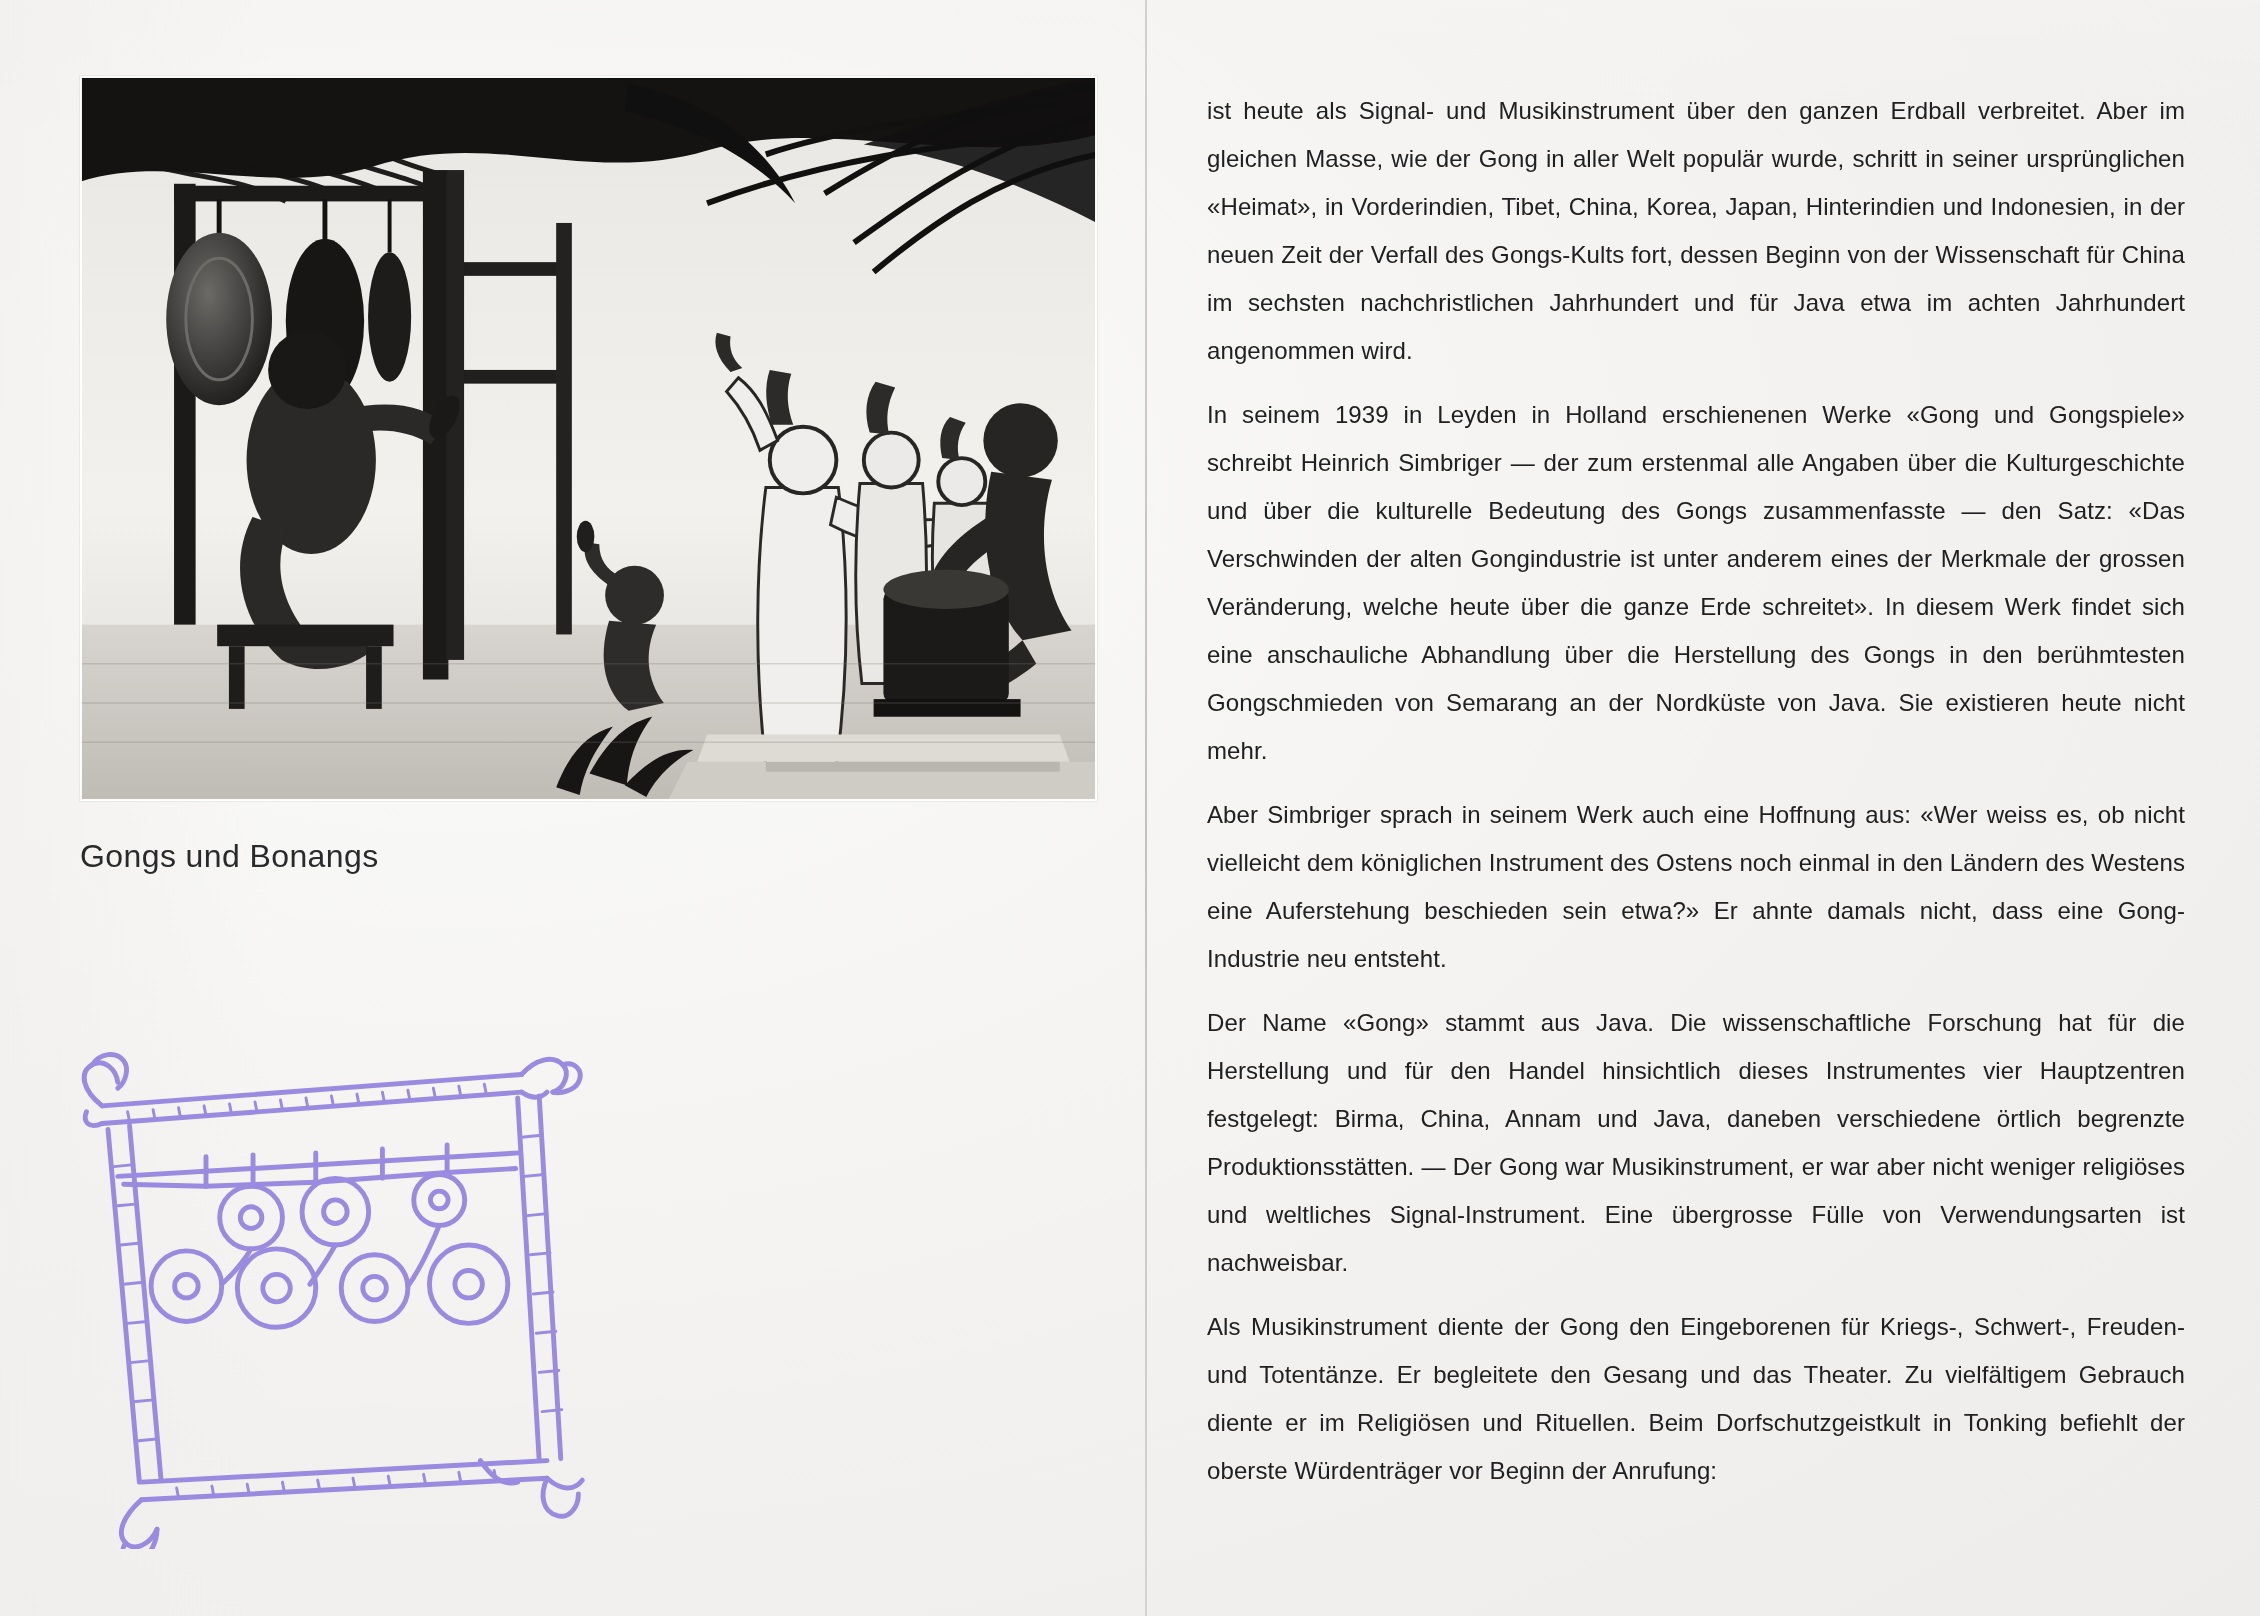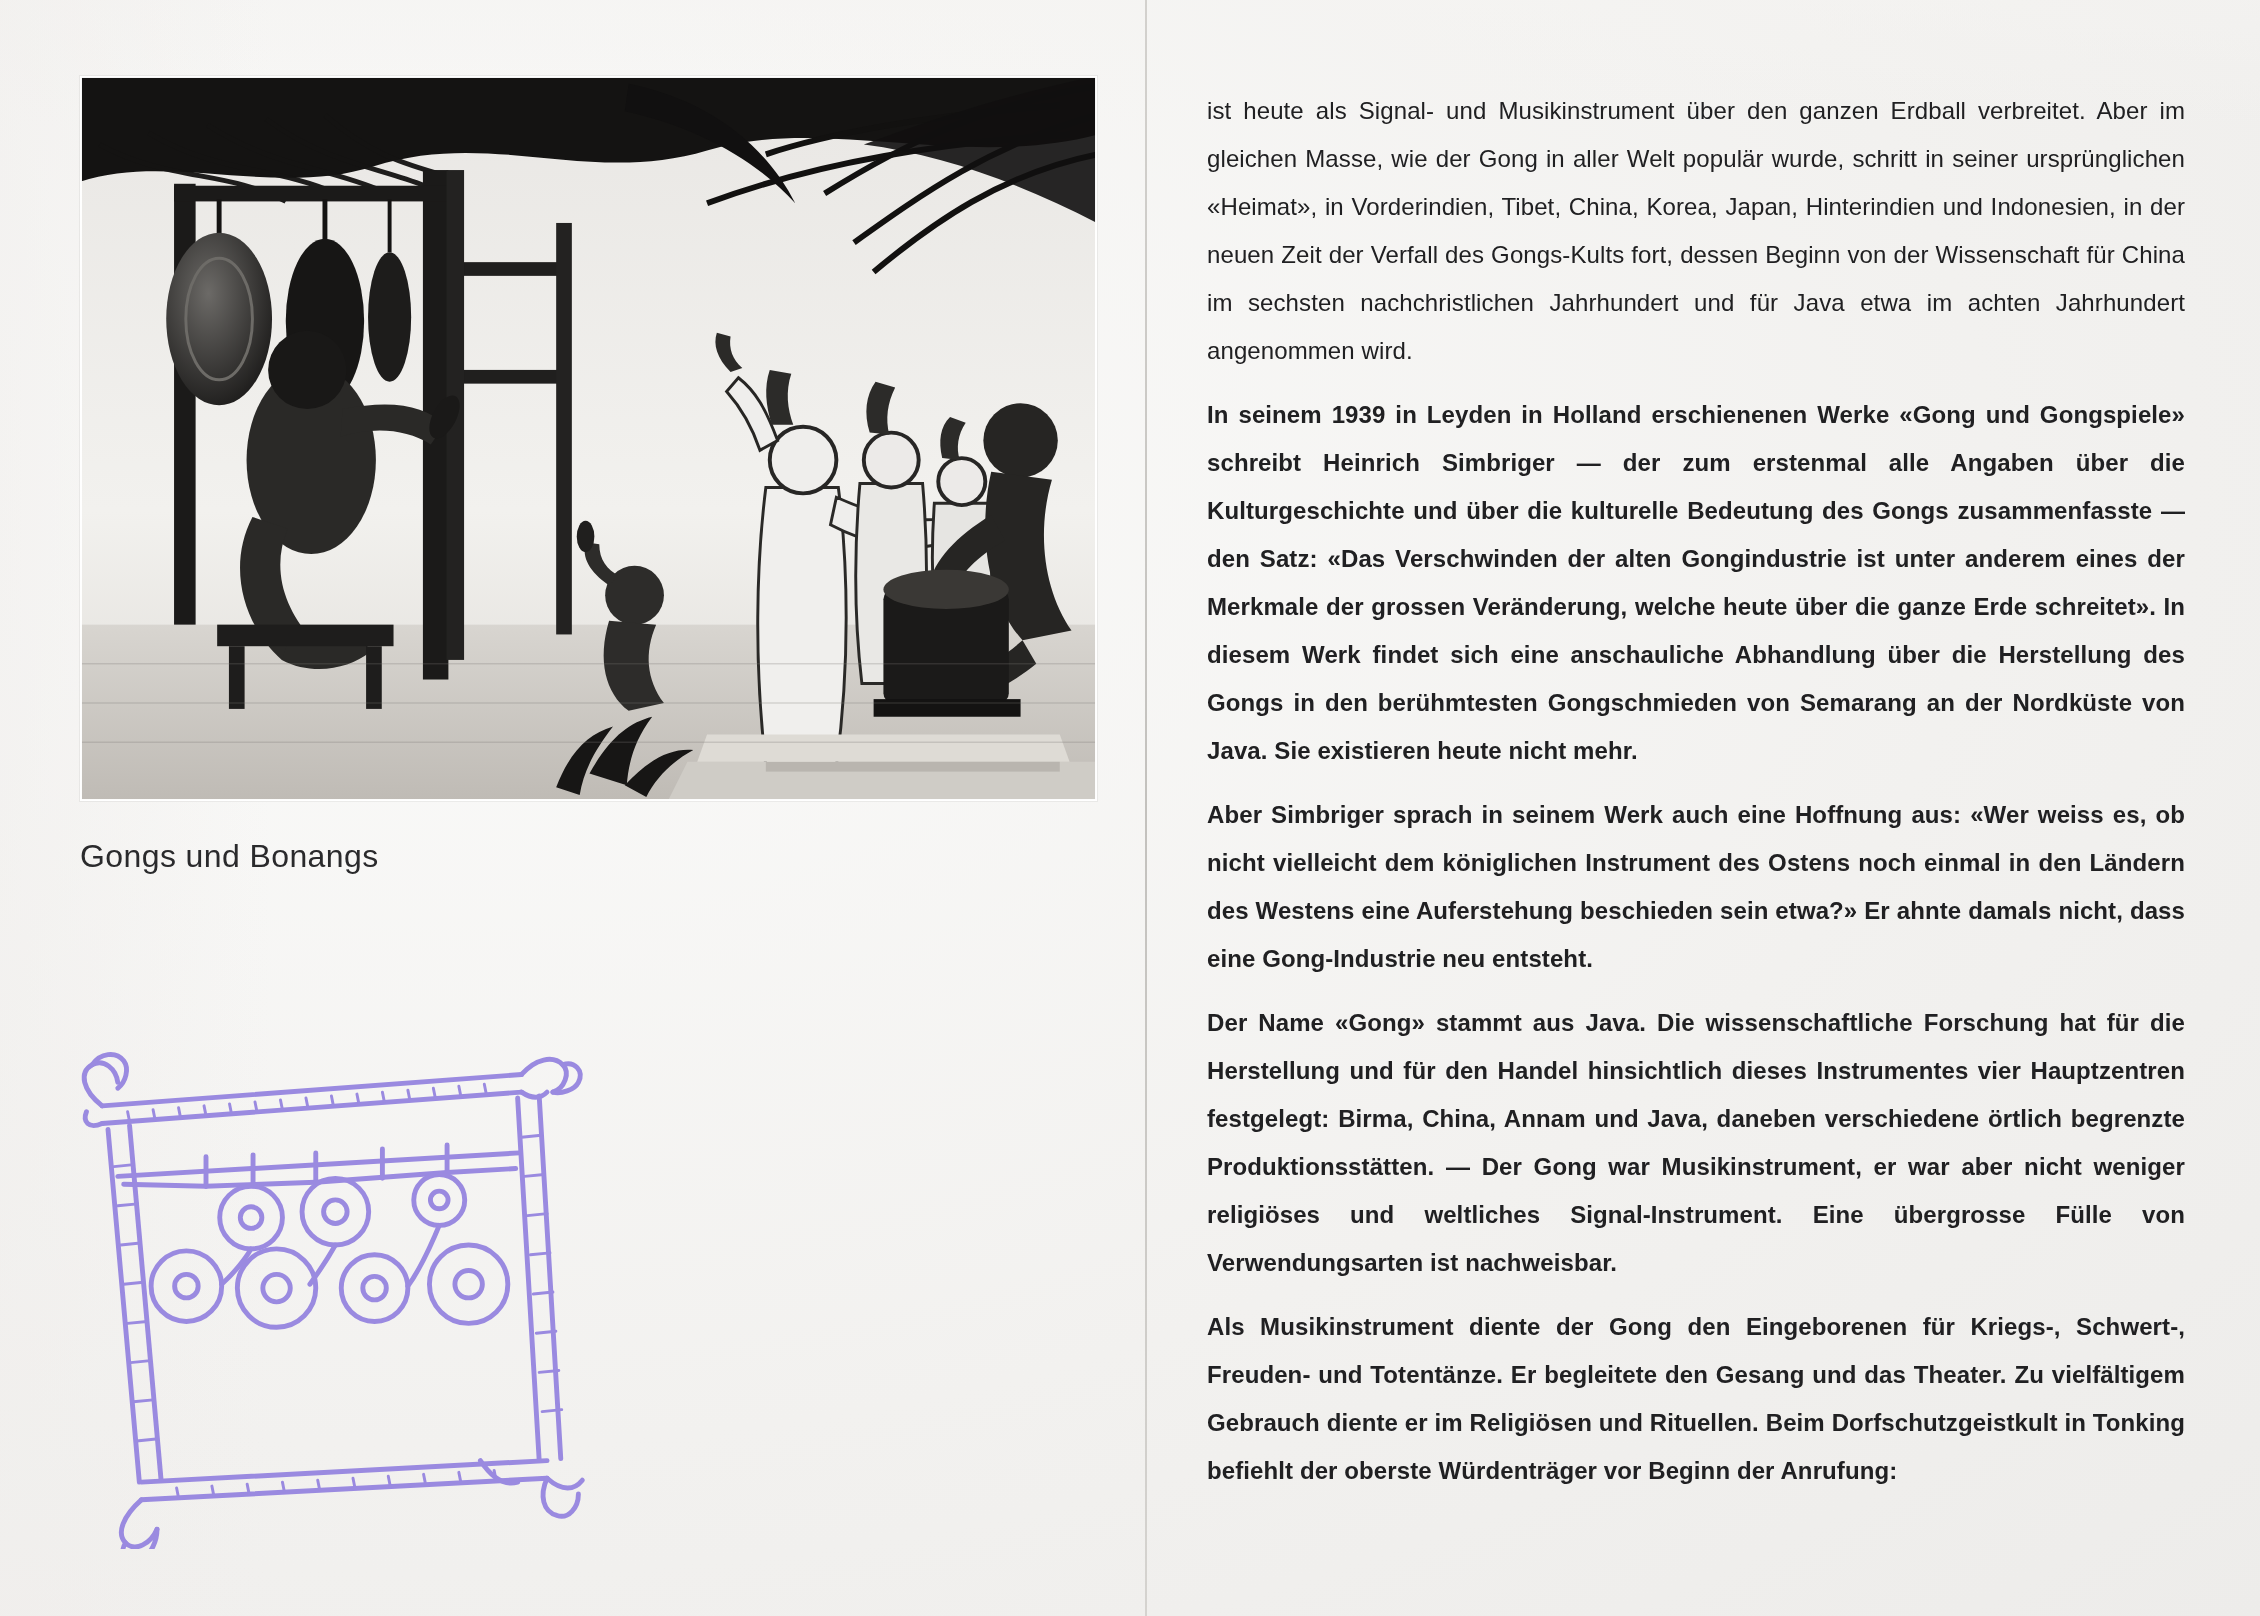--- a/index.html
+++ b/index.html
@@ -98,21 +98,20 @@
     line-height: 48px;
     color: #202022;
     text-align: justify;
     text-justify: inter-word;
     margin: 16px;
     letter-spacing: 0.1px;
     font-family: "Liberation Sans", sans-serif;
   }
   .body-par + .body-par {
     margin-top: 0px;
-    font-weight: bold;
   }
 </style>
 </head>
 <body>
 
 <div class="page">
   <div class="paper-grain"></div>
   <div class="gutter"></div>
 
   <div class="left-col">

